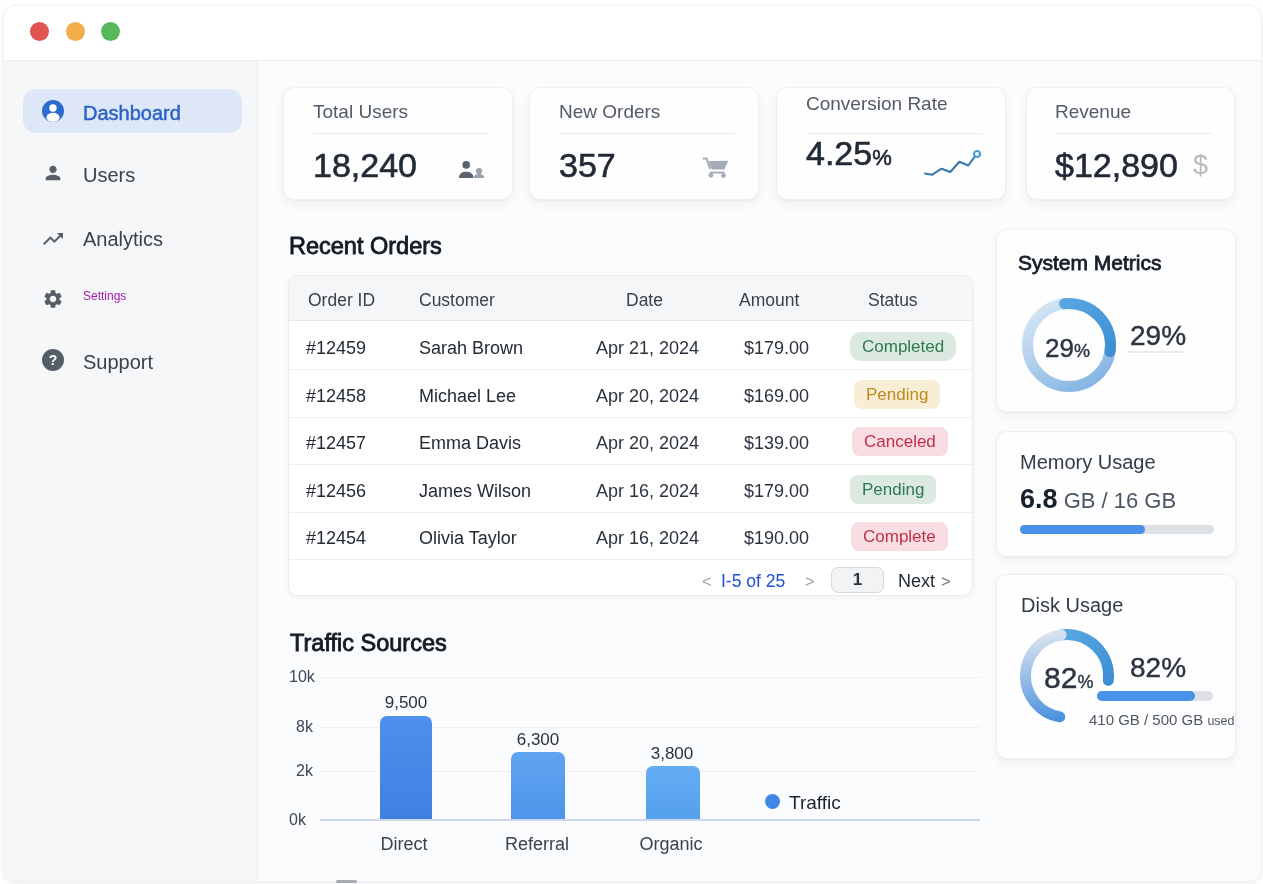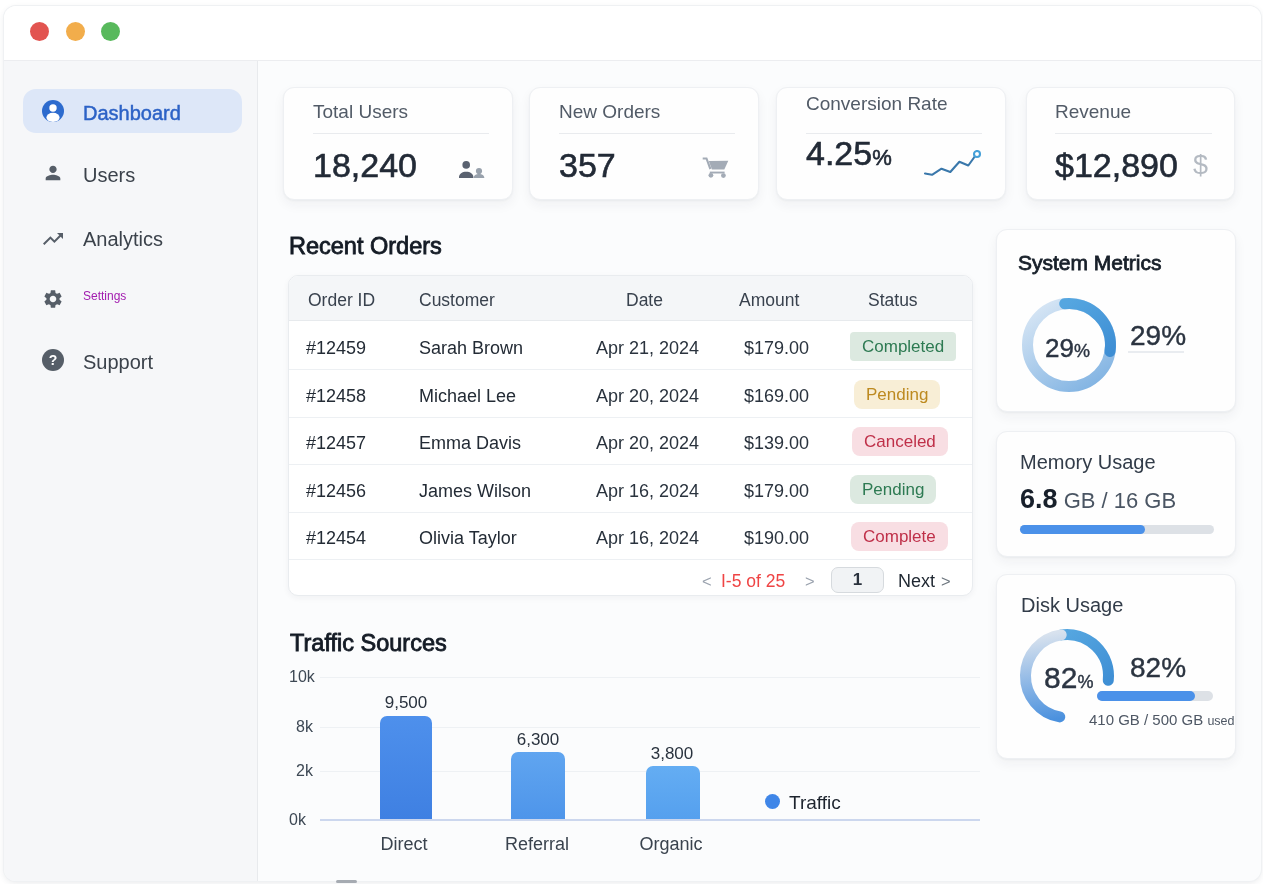--- a/index.html
+++ b/index.html
@@ -94,21 +94,21 @@
 <div class="hr" style="left:289px;top:369px;width:683px;background:#edf0f3"></div>
 <div class="hr" style="left:289px;top:417px;width:683px;background:#edf0f3"></div>
 <div class="hr" style="left:289px;top:464px;width:683px;background:#edf0f3"></div>
 <div class="hr" style="left:289px;top:512px;width:683px;background:#edf0f3"></div>
 <div class="hr" style="left:289px;top:559px;width:683px;background:#edf0f3"></div>
 
 <div class="t" style="left:306px;top:339px;font-size:18px;color:#232b35">#12459</div>
 <div class="t" style="left:419px;top:339px;font-size:18px;color:#232b35">Sarah Brown</div>
 <div class="t" style="left:596px;top:339px;font-size:18px;color:#2a333e">Apr 21, 2024</div>
 <div class="t" style="left:744px;top:339px;font-size:18px;color:#2a333e">$179.00</div>
-<div class="t" style="left:850px;top:332px;font-size:17px;color:#2d7a52;background:#dce9e0;border-radius:4px;height:29px;line-height:29px;padding:0 12px">Completed</div>
+<div class="t" style="left:850px;top:332px;font-size:17px;color:#2d7a52;background:#dce9e0;border-radius:11px;height:29px;line-height:29px;padding:0 12px">Completed</div>
 <div class="t" style="left:306px;top:387px;font-size:18px;color:#232b35">#12458</div>
 <div class="t" style="left:419px;top:387px;font-size:18px;color:#232b35">Michael Lee</div>
 <div class="t" style="left:596px;top:387px;font-size:18px;color:#2a333e">Apr 20, 2024</div>
 <div class="t" style="left:744px;top:387px;font-size:18px;color:#2a333e">$169.00</div>
 <div class="t" style="left:854px;top:380px;font-size:17px;color:#bd8a20;background:#f8eed6;border-radius:8px;height:29px;line-height:29px;padding:0 12px">Pending</div>
 <div class="t" style="left:306px;top:434px;font-size:18px;color:#232b35">#12457</div>
 <div class="t" style="left:419px;top:434px;font-size:18px;color:#232b35">Emma Davis</div>
 <div class="t" style="left:596px;top:434px;font-size:18px;color:#2a333e">Apr 20, 2024</div>
 <div class="t" style="left:744px;top:434px;font-size:18px;color:#2a333e">$139.00</div>
 <div class="t" style="left:852px;top:427px;font-size:17px;color:#bf3049;background:#f8dee3;border-radius:8px;height:29px;line-height:29px;padding:0 12px">Canceled</div>
@@ -117,21 +117,21 @@
 <div class="t" style="left:596px;top:482px;font-size:18px;color:#2a333e">Apr 16, 2024</div>
 <div class="t" style="left:744px;top:482px;font-size:18px;color:#2a333e">$179.00</div>
 <div class="t" style="left:850px;top:475px;font-size:17px;color:#2d7a52;background:#dce9e0;border-radius:8px;height:29px;line-height:29px;padding:0 12px">Pending</div>
 <div class="t" style="left:306px;top:529px;font-size:18px;color:#232b35">#12454</div>
 <div class="t" style="left:419px;top:529px;font-size:18px;color:#232b35">Olivia Taylor</div>
 <div class="t" style="left:596px;top:529px;font-size:18px;color:#2a333e">Apr 16, 2024</div>
 <div class="t" style="left:744px;top:529px;font-size:18px;color:#2a333e">$190.00</div>
 <div class="t" style="left:851px;top:522px;font-size:17px;color:#bf3049;background:#f8dee3;border-radius:8px;height:29px;line-height:29px;padding:0 12px">Complete</div>
 
 <div class="t" style="left:702px;top:573px;font-size:16.5px;color:#9aa2ae">&lt;</div>
-<div class="t" style="left:721px;top:572.5px;font-size:17.5px;color:#ef4444">I-5 of 25</div>
+<div class="t" style="left:721px;top:572.5px;font-size:17.5px;color:#1d4ed8">I-5 of 25</div>
 <div class="t" style="left:805px;top:573px;font-size:16.5px;color:#9aa2ae">&gt;</div>
 <div class="a" style="left:831px;top:567px;width:53px;height:26px;background:#f1f3f5;border:1.5px solid #d6dade;border-radius:7px;text-align:center;line-height:23px;font-size:17px;font-weight:700;color:#2a323d">1</div>
 <div class="t" style="left:898px;top:572px;font-size:18px;color:#1f2731">Next</div>
 <div class="t" style="left:941px;top:573px;font-size:16.5px;color:#6f7880">&gt;</div>
 
 <div class="t" style="left:290px;top:632px;font-size:23.5px;color:#141b25;-webkit-text-stroke:0.85px #141b25">Traffic Sources</div>
 <div class="t" style="left:289px;top:669px;width:24px;text-align:right;font-size:16px;color:#3d4854">10k</div>
 <div class="t" style="left:289px;top:719px;width:24px;text-align:right;font-size:16px;color:#3d4854">8k</div>
 <div class="t" style="left:289px;top:763px;width:24px;text-align:right;font-size:16px;color:#3d4854">2k</div>
 <div class="t" style="left:289px;top:812px;width:24px;font-size:16px;color:#3d4854">0k</div>

